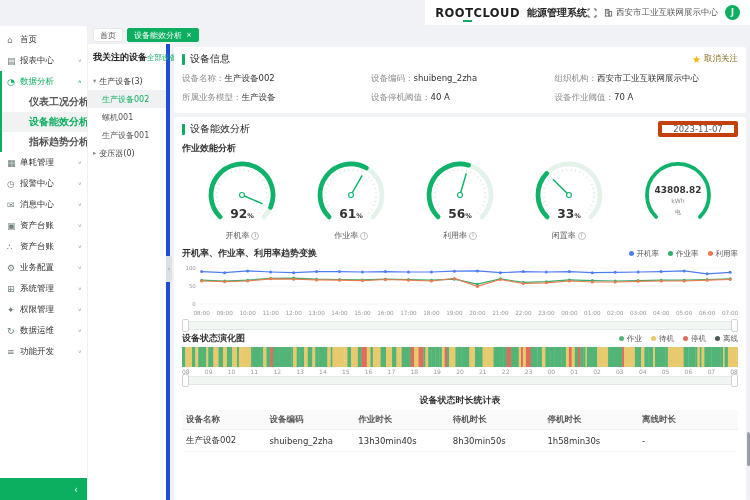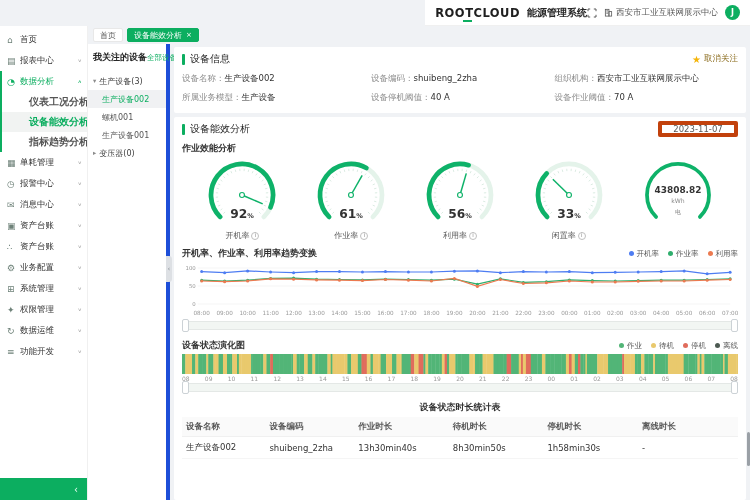--- a/index.html
+++ b/index.html
@@ -600,21 +600,21 @@
                   <text x="511.2" y="53" font-size="5.8" fill="#999" text-anchor="middle">05:00</text>
                   <text x="534.6" y="53" font-size="5.8" fill="#999" text-anchor="middle">06:00</text>
                   <text x="558.0" y="53" font-size="5.8" fill="#999" text-anchor="middle">07:00</text>
                 </svg>
               </div>
             <div class="zoom-slider">
               <span class="zoom-handle l"></span>
               <span class="zoom-handle r"></span>
             </div>
 
-            <div class="sec-head" style="margin-top:7px;">
+            <div class="sec-head" style="">
               <span class="sec-title">设备状态演化图</span>
               <span class="legend" id="status-legend">
                   <span class="lg">
                     <span class="dot" style="background:#52b577"></span>
                     <span>作业</span>
                   </span>
                   <span class="lg">
                     <span class="dot" style="background:#e9c96d"></span>
                     <span>待机</span>
                   </span>

